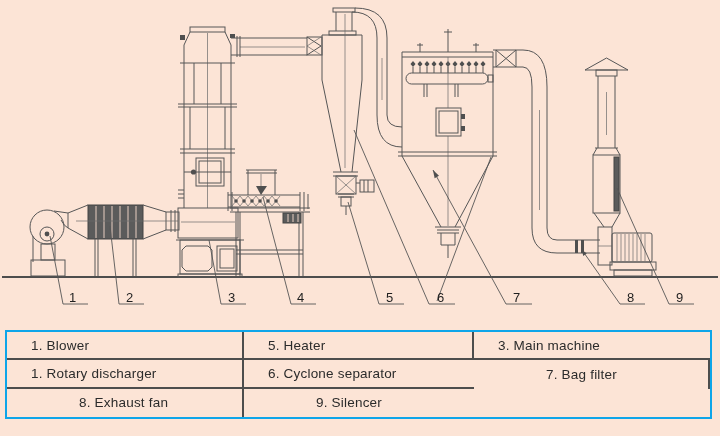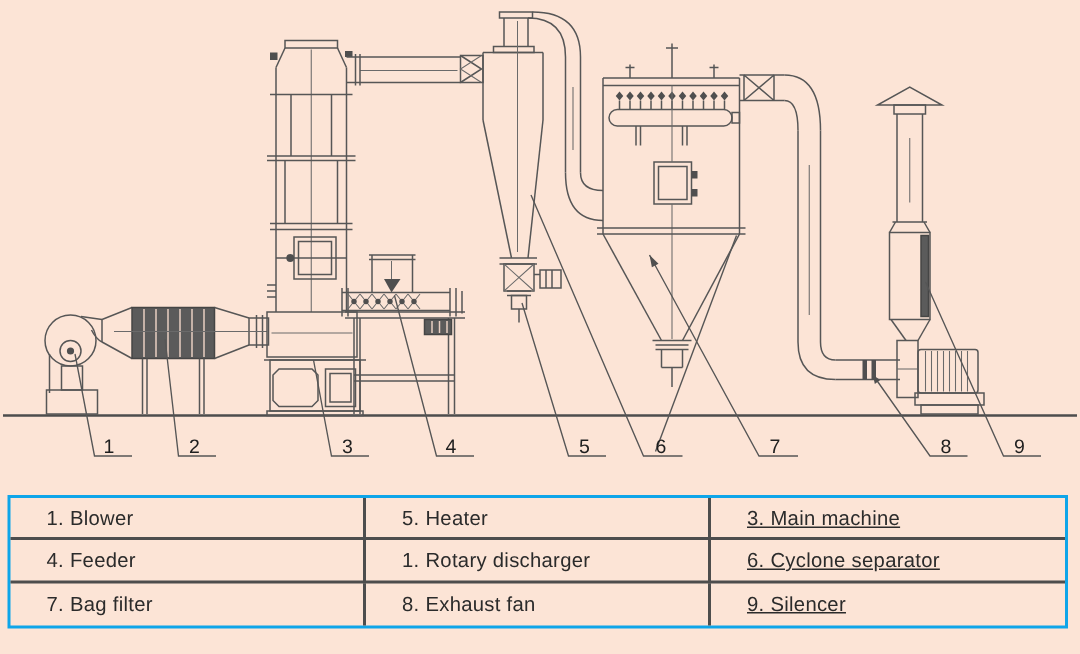--- a/index.html
+++ b/index.html
@@ -30,22 +30,22 @@
   }
   #legend .cell{
     border-right:2px solid #4d4d4d;
     border-bottom:2px solid #4d4d4d;
     display:flex;align-items:center;
     padding-left:24px;
     font-size:13.5px;color:#2b2b2b;
     letter-spacing:0.2px;
     box-sizing:border-box;
   }
-  #legend .cell.last-col{border-right:none;text-decoration:underline;}
-  #legend .cell.last-row{border-bottom:none;}
+  #legend .cell.last-col{border-right:none;}
+  #legend .cell.last-row{border-bottom:none;margin-left:48px;}
 </style>
 </head>
 <body>
 
 <svg id="diagram" width="720" height="436" viewBox="0 0 720 436">
 
   <line class="ground" x1="2" y1="277" x2="718" y2="277"></line>
 
   <g>
     <circle class="s" cx="47" cy="227" r="17"></circle>
@@ -340,19 +340,18 @@
     <text class="callout" x="513" y="302">7</text>
     <text class="callout" x="627" y="302">8</text>
     <text class="callout" x="676" y="302">9</text>
   </g>
 </svg>
 
 <div id="legend">
   <div class="cell">1. Blower</div>
   <div class="cell">5. Heater</div>
   <div class="cell last-col">3. Main machine</div>
-  <div class="cell">4. Feeder</div>
   <div class="cell">1. Rotary discharger</div>
   <div class="cell last-col">6. Cyclone separator</div>
   <div class="cell last-row">7. Bag filter</div>
   <div class="cell last-row">8. Exhaust fan</div>
   <div class="cell last-col last-row">9. Silencer</div>
 </div>
 
 </body></html>

